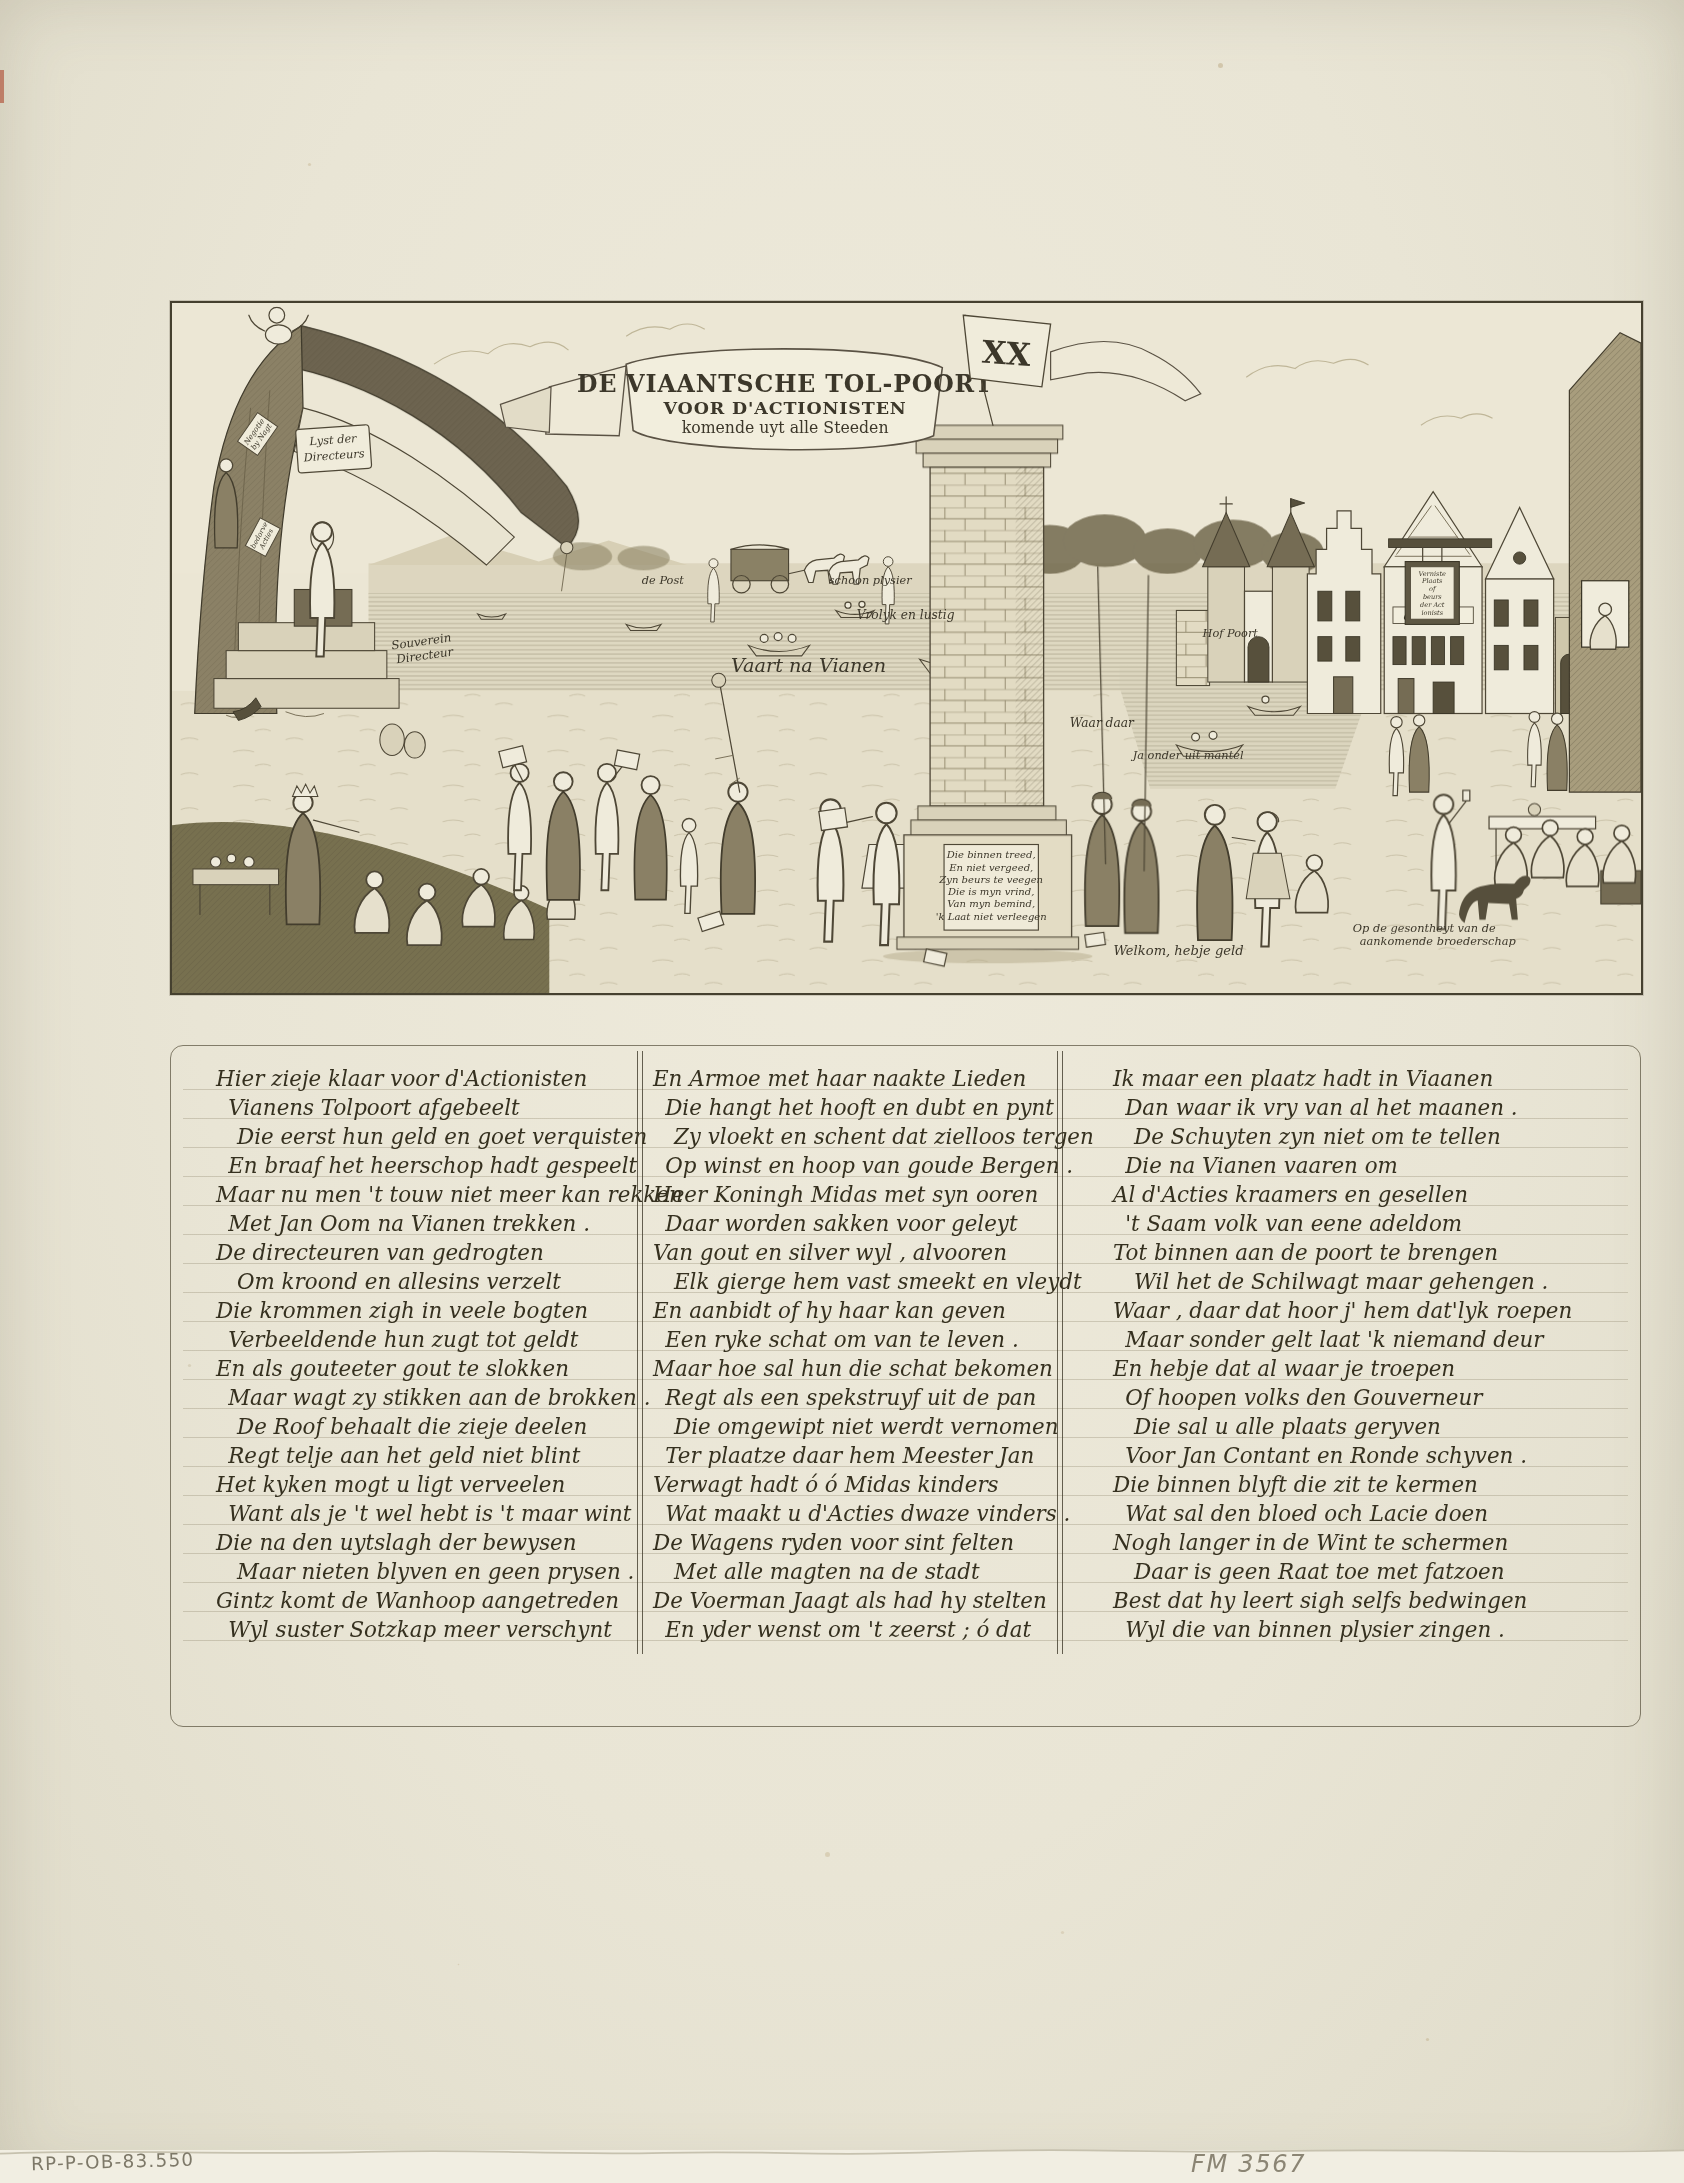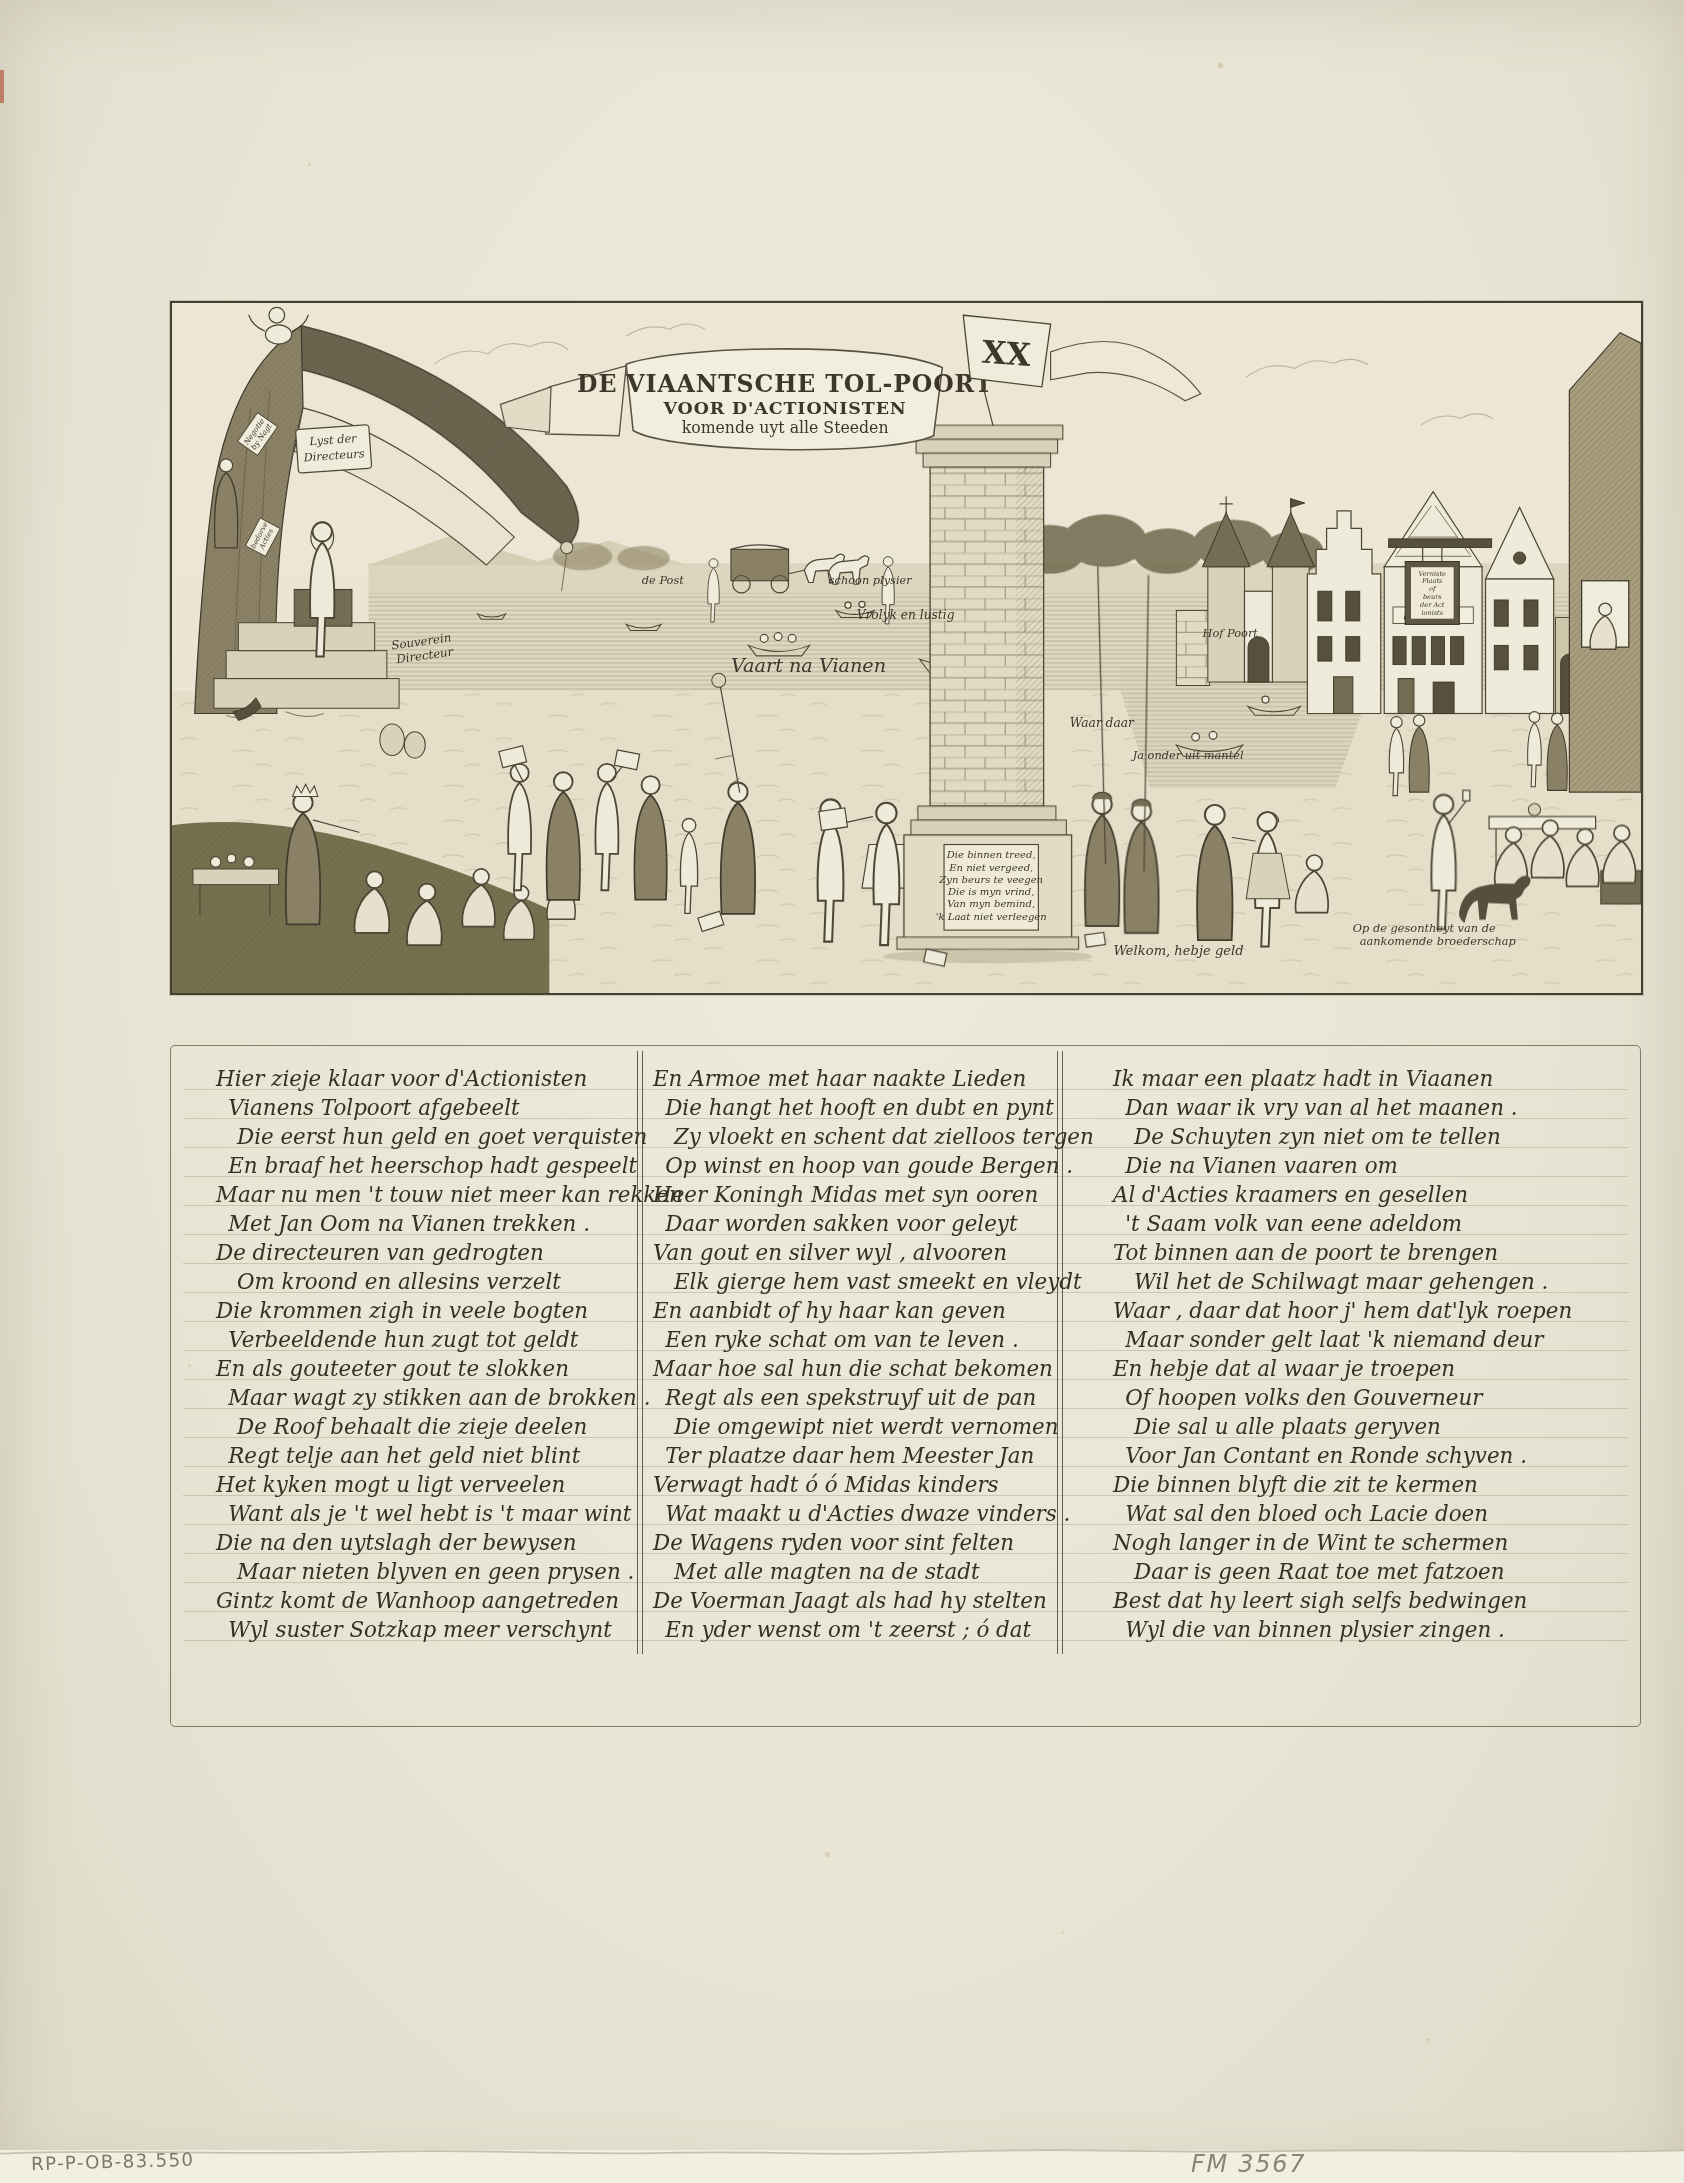--- a/index.html
+++ b/index.html
@@ -16,21 +16,21 @@
   .e-thin{stroke:#6b6249;fill:none;stroke-width:1}
   .e-light{fill:#efebdb;stroke:#4e4736;stroke-width:1.4}
   .e-mid{fill:#d9d2ba;stroke:#4e4736;stroke-width:1.2}
   .e-dark{fill:#756c54;stroke:#433d2d;stroke-width:1.2}
   .e-ddark{fill:#57503c;stroke:#3a3526;stroke-width:1}
   .e-text{fill:#3c372a;font-family:"DejaVu Serif",serif;}
   .e-script{font-style:italic;}
   .e-caps{font-weight:bold;letter-spacing:1px;}
   
   #verse{position:absolute;left:170px;top:1045px;width:1469px;height:680px;
-    border:1.3px solid rgba(95,88,68,.75);border-radius:5px;}
+    border:1.3px solid rgba(95,88,68,.75);border-radius:13px;}
   #rules{position:absolute;left:12.2px;right:12.2px;top:43px;height:576px;
     background:repeating-linear-gradient(to bottom, rgba(125,115,88,.28) 0 1px, transparent 1px 29px);}
   .vcol{position:absolute;top:17.5px;width:411px;color:#35301f;
     font-size:21.4px;line-height:29px;font-style:italic;white-space:nowrap;}
   .vcol div:nth-child(even){margin-left:12.2px;}
   .vcol div:nth-child(5n+3){margin-left:21px;}
   .vdiv{position:absolute;top:5.2px;height:603px;width:3.5px;
     border-left:1.3px solid rgba(60,55,40,.78);border-right:1.3px solid rgba(60,55,40,.78);}
   
   #mount{position:absolute;left:0;right:0;top:2150px;height:33px;background:#f1eee2;}

